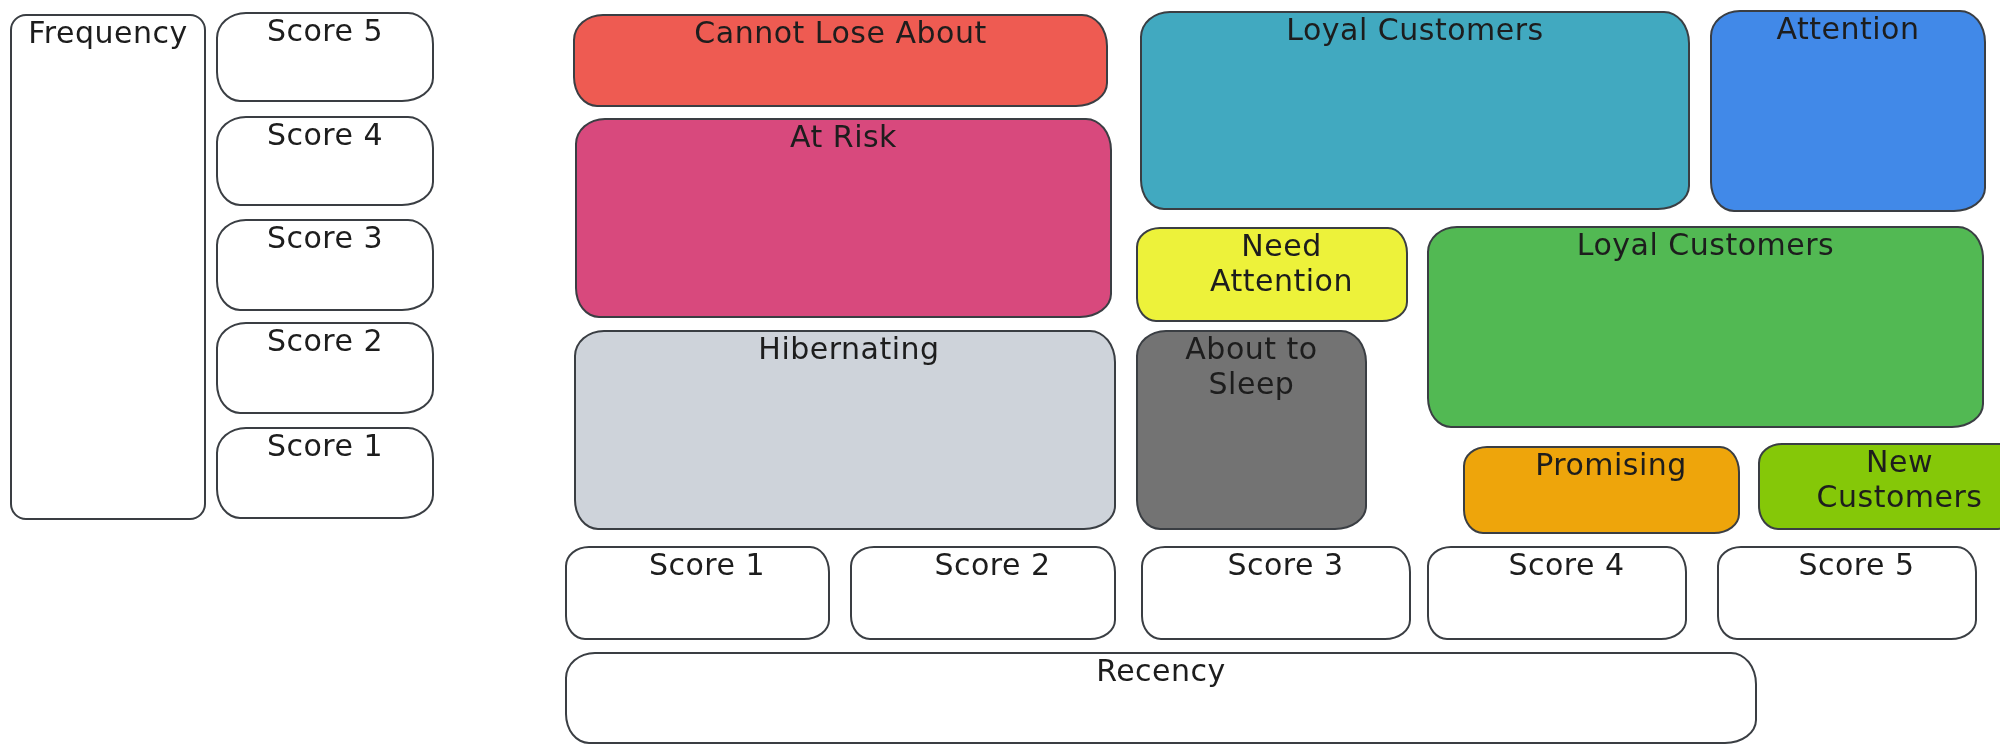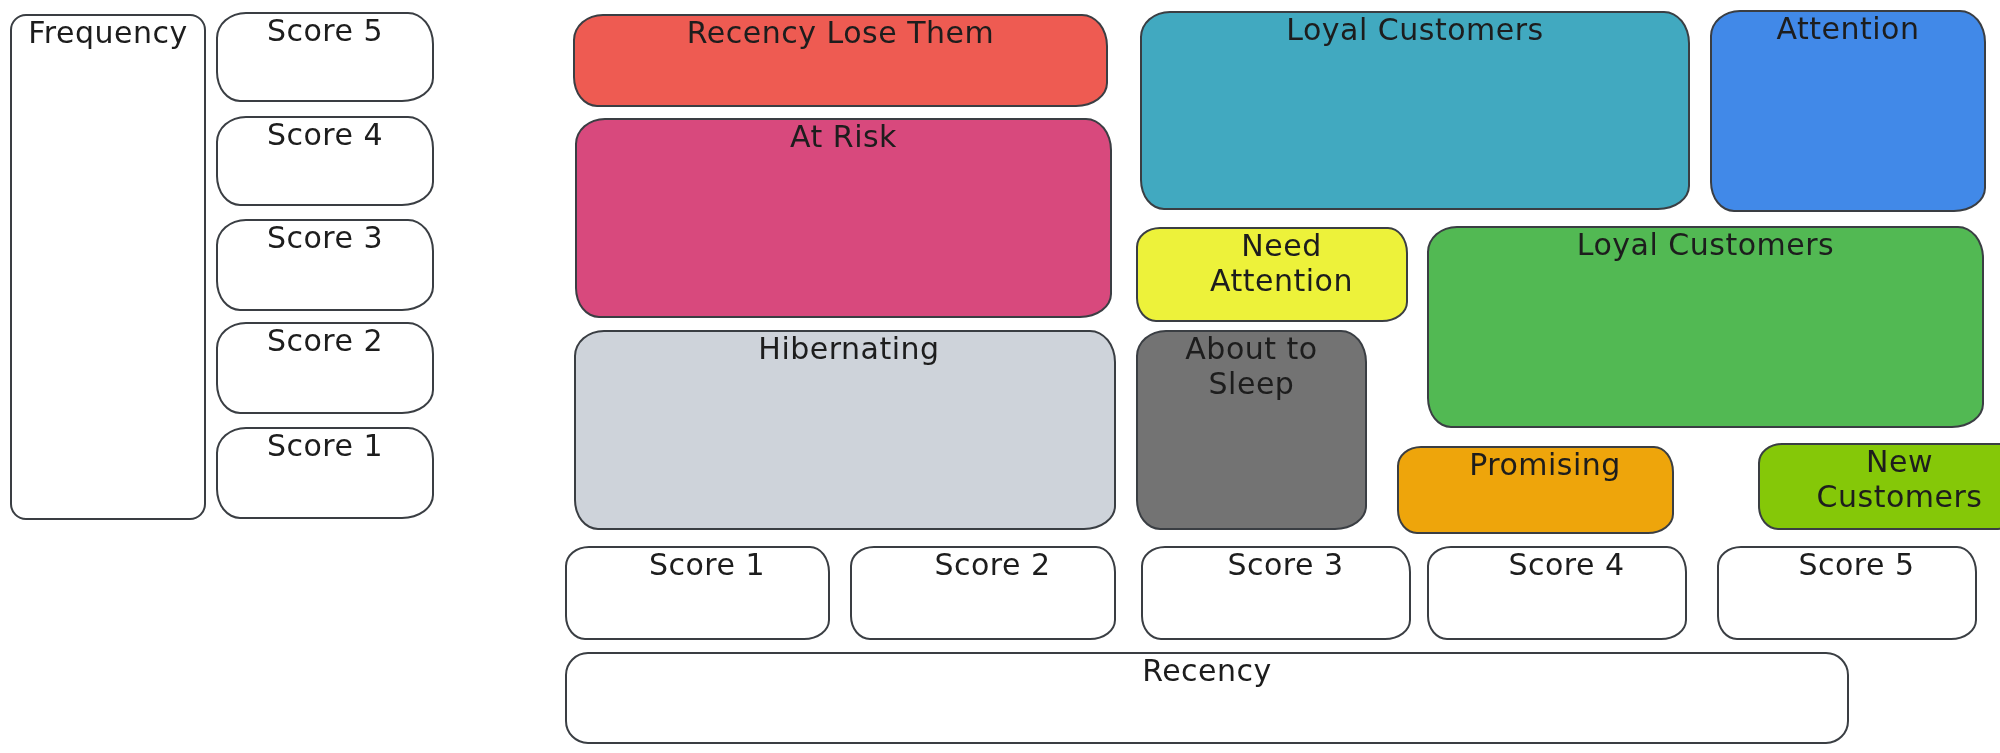--- a/index.html
+++ b/index.html
@@ -48,21 +48,21 @@
     <span class="lbl">Score 3</span>
   </div>
   <div class="box" style="left: 216px; top: 322px; width: 218px; height: 92px;">
     <span class="lbl">Score 2</span>
   </div>
   <div class="box" style="left: 216px; top: 427px; width: 218px; height: 92px;">
     <span class="lbl">Score 1</span>
   </div>
 
   <div class="box segment" style="left: 573px; top: 14px; width: 535px; height: 93px; background: rgb(238, 91, 82);">
-    <span class="lbl">Recency Lose Them</span>
+    <span class="lbl">Cannot Lose About</span>
   </div>
   <div class="box segment" style="left: 575px; top: 118px; width: 537px; height: 200px; background: rgb(216, 73, 125);">
     <span class="lbl">At Risk</span>
   </div>
   <div class="box segment" style="left: 574px; top: 330px; width: 542px; height: 200px; background: rgb(206, 211, 218); padding-left: 8px;">
     <span class="lbl">Hibernating</span>
   </div>
   <div class="box segment" style="left: 1140px; top: 11px; width: 550px; height: 199px; background: rgb(65, 169, 192);">
     <span class="lbl">Loyal Customers</span>
   </div>
@@ -71,21 +71,21 @@
   </div>
   <div class="box segment small" style="left: 1136px; top: 227px; width: 272px; height: 95px; background: rgb(237, 242, 58);">
     <span class="lbl">Need Attention</span>
   </div>
   <div class="box segment" style="left: 1136px; top: 330px; width: 231px; height: 200px; background: #737373;">
     <span class="lbl">About to Sleep</span>
   </div>
   <div class="box segment" style="left: 1427px; top: 226px; width: 557px; height: 202px; background: rgb(82, 185, 83);">
     <span class="lbl">Loyal Customers</span>
   </div>
-  <div class="box segment small" style="left: 1397px; top: 446px; width: 277px; height: 88px; background: rgb(238, 165, 11);">
+  <div class="box segment small" style="left: 1463px; top: 446px; width: 277px; height: 88px; background: rgb(238, 165, 11);">
     <span class="lbl">Promising</span>
   </div>
   <div class="box segment small" style="left: 1714px; top: 443px; width: 264px; height: 87px; background: rgb(133, 200, 8); margin-left: 44px;">
     <span class="lbl">New Customers</span>
   </div>
 
   <div class="box small" style="left: 565px; top: 546px; width: 265px; height: 94px;">
     <span class="lbl">Score 1</span>
   </div>
   <div class="box small" style="left: 850px; top: 546px; width: 266px; height: 94px;">
@@ -93,17 +93,17 @@
   </div>
   <div class="box small" style="left: 1141px; top: 546px; width: 270px; height: 94px;">
     <span class="lbl">Score 3</span>
   </div>
   <div class="box small" style="left: 1427px; top: 546px; width: 260px; height: 94px;">
     <span class="lbl">Score 4</span>
   </div>
   <div class="box small" style="left: 1717px; top: 546px; width: 260px; height: 94px;">
     <span class="lbl">Score 5</span>
   </div>
-  <div class="box" style="left: 565px; top: 652px; width: 1284px; height: 92px; border-radius: 23px;">
+  <div class="box" style="left: 565px; top: 652px; width: 1192px; height: 92px;">
     <span class="lbl">Recency</span>
   </div>
 
 </div>
 
 </body></html>

